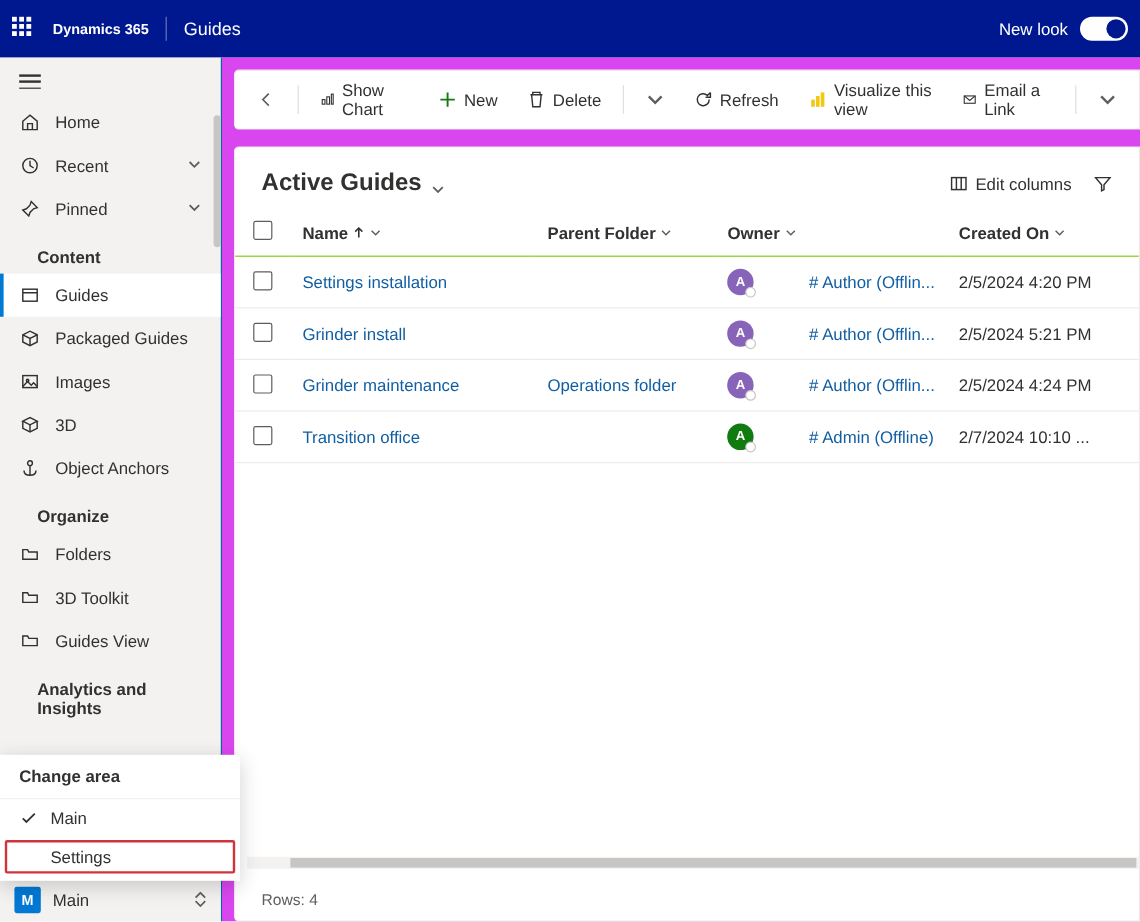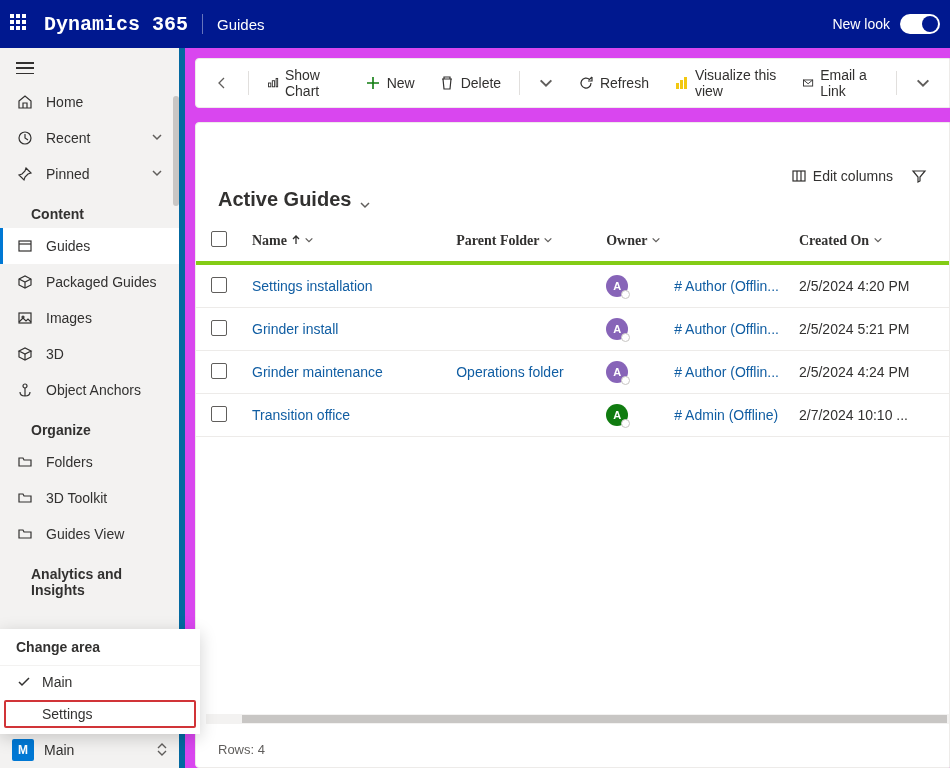--- a/index.html
+++ b/index.html
@@ -2,31 +2,31 @@
 <html><head>
 <meta charset="utf-8">
 <style>
   * { box-sizing: border-box; margin: 0; padding: 0; }
   body { font-family: "Segoe UI", Tahoma, sans-serif; font-size: 14px; color: #323130; width: 950px; height: 768px; overflow: hidden; background: #faf9f8; position: relative; }
 
   
   .topbar { height: 48px; background: #00188f; color: #fff; display: flex; align-items: center; padding: 0 10px; }
   .waffle { width: 20px; height: 20px; display: grid; grid-template-columns: repeat(3,4px); grid-template-rows: repeat(3,4px); gap: 2px; margin-right: 14px; cursor: pointer; }
   .waffle div { background: #fff; }
-  .brand { font-weight: 600; font-size: 20px; font-family: Liberation Mono, monospace; }
+  .brand { font-weight: 600; font-size: 12px; }
   .divider-v { width: 1px; height: 20px; background: rgba(255,255,255,.4); margin: 0 14px; }
   .appname { font-size: 15px; }
   .topbar-spacer { flex: 1; }
   .newlook { display: flex; align-items: center; gap: 10px; font-size: 14px; margin-left: 36px; }
   .toggle { width: 40px; height: 20px; border-radius: 10px; background: #fff; position: relative; cursor:pointer; }
   .toggle .knob { position: absolute; right: 2px; top: 2px; width: 16px; height: 16px; border-radius: 50%; background: #00188f; }
 
   
   .shell { display: flex; height: 720px; }
-  .sidebar { width: 185px; background: #f3f2f1; border-right: 6px solid #0369a1; display: flex; flex-direction: column; position: relative; }
+  .sidebar { width: 185px; background: #f3f2f1; border-right: 1px solid #0369a1; display: flex; flex-direction: column; position: relative; }
   .sidebar-scroll { flex: 1; overflow-y: auto; padding-bottom: 6px; }
   .hamburger { padding: 14px 16px 10px 16px; }
   .hamburger-icon { width: 18px; height: 12px; display: flex; flex-direction: column; justify-content: space-between; cursor:pointer; }
   .hamburger-icon div { height: 1.5px; background: #323130; }
 
   .nav-item { display: flex; align-items: center; height: 36px; padding: 0 16px; cursor: pointer; gap: 12px; color: #323130; }
   .nav-item.with-chevron { justify-content: flex-start; }
   .nav-item .chev { margin-left: auto; }
   .nav-item.selected { background: #fff; border-left: 3px solid #0078d4; padding-left: 13px; }
   .nav-icon { width: 18px; height: 18px; flex: 0 0 18px; display:flex; align-items:center; justify-content:center; }
@@ -51,26 +51,26 @@
   
   .main { flex: 1; background: #d946ef; display: flex; flex-direction: column; min-width: 0; }
   .cmdbar { height: 50px; margin: 10px 0 0 10px; background: #fff; border: 1px solid #edebe9; display: flex; align-items: center; padding: 0 8px; gap: 4px; border-radius: 4px 0 0 4px; }
   .cmd { display: flex; align-items: center; gap: 6px; padding: 6px 10px; cursor: pointer; color: #323130; border-radius: 2px; }
   .cmd svg, .cmd .glyph { width: 16px; height: 16px; }
   .cmd.green svg { stroke: #107c10; }
   .sep { width: 1px; height: 24px; background: #e1dfdd; margin: 0 4px; }
 
   .content-card { margin: 14px 0 0 10px; background: #fff; border: 1px solid #edebe9; border-radius: 4px 0 0 4px; flex: 1; display:flex; flex-direction:column; min-height:0; }
   .view-header { display: flex; align-items: center; padding: 18px 22px 10px 22px; }
-  .view-title { font-size: 20px; font-weight: 600; display:flex; align-items:flex-end; gap:8px; cursor:pointer;margin-top:47px; }
+  .view-title { font-size: 20px; font-weight: 600; display:flex; align-items:flex-end; gap:8px; cursor:pointer; }
   .view-tools { margin-left: auto; display: flex; align-items: center; gap: 18px; color: #323130; }
   .view-tool { display:flex; align-items:center; gap:6px; cursor:pointer; }
 
   table.grid { width: 100%; border-collapse: collapse; }
-  .grid th { text-align: left; font-weight: 600; padding: 10px 10px; border-bottom: 4px solid #84cc16; font-size: 14px; white-space: nowrap; font-family: Liberation Serif, serif; }
+  .grid th { text-align: left; font-weight: 600; padding: 10px 10px; border-bottom: 1px solid #84cc16; font-size: 14px; white-space: nowrap; }
   .grid td { padding: 10px 10px; border-bottom: 1px solid #edebe9; font-size: 14px; white-space: nowrap; }
   .grid th:first-child, .grid td:first-child { width: 46px; text-align:center; }
   .col-name { color: #115ea3; cursor:pointer; }
   .col-owner { display:flex; align-items:center; gap:6px; }
   .avatar-chip { width: 22px; height: 22px; border-radius: 50%; display:flex; align-items:center; justify-content:center; color:#fff; font-size:11px; font-weight:600; position:relative; }
   .avatar-chip.purple { background:#8764b8; }
   .avatar-chip.green { background:#107c10; }
   .avatar-chip .presence { position:absolute; right:-2px; bottom:-2px; width:9px; height:9px; border-radius:50%; background:#fff; border:1px solid #c8c6c4; }
   .owner-link { color: #115ea3; cursor:pointer; max-width: 110px; overflow:hidden; text-overflow:ellipsis;margin-left:40px; }
   .ownercell { width: 150px; }

